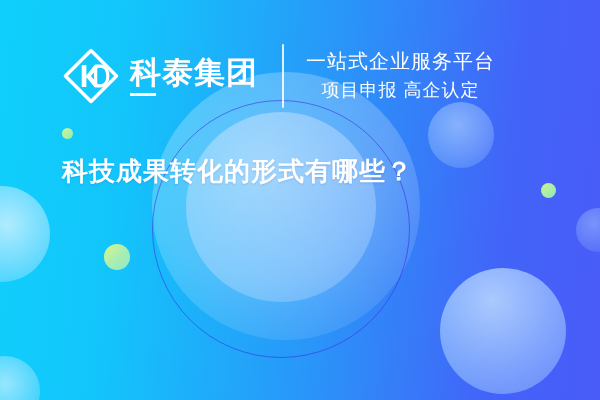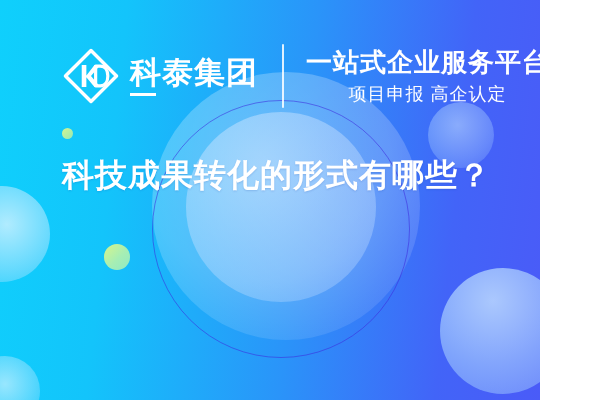--- a/index.html
+++ b/index.html
@@ -7,21 +7,21 @@
     margin: 0;
     padding: 0;
     background: #ffffff;
   }
   body {
     font-family: "Liberation Sans", "DejaVu Sans", sans-serif;
   }
 
   #banner {
     position: relative;
-    width: 540px;
+    width: 600px;
     height: 400px;
     overflow: hidden;
     background: linear-gradient(96deg, #0fd0fc 0%, #13c4fb 22%, #2a94f9 55%, #4264f8 82%, #4a5bf8 100%);
   }
 
   
   .deco {
     position: absolute;
     border-radius: 50%;
     pointer-events: none;
@@ -187,22 +187,22 @@
     border-radius: 1px;
   }
 
   .header-text-block {
     display: flex;
     flex-direction: column;
     justify-content: center;
   }
   .slogan-main {
     color: #ffffff;
-    font-size: 26px;
-    font-weight: bold;
+    font-size: 20px;
+    font-weight: normal;
     letter-spacing: 1px;
     line-height: 1.18;
     white-space: nowrap;
   }
   .slogan-sub {
     color: #ffffff;
     font-size: 18px;
     font-weight: normal;
     letter-spacing: 1px;
     line-height: 1.2;
@@ -210,21 +210,21 @@
     white-space: nowrap;
     text-align: center;
   }
 
   
   .headline {
     position: absolute;
     left: 62px;
     top: 155px;
     color: #ffffff;
-    font-size: 32px;
+    font-size: 26px;
     font-weight: bold;
     letter-spacing: 1px;
     line-height: 1.28;
     white-space: nowrap;
     text-shadow: 0 1px 2px rgba(20,60,160,0.18);
   }
 </style>
 </head>
 <body>
 

